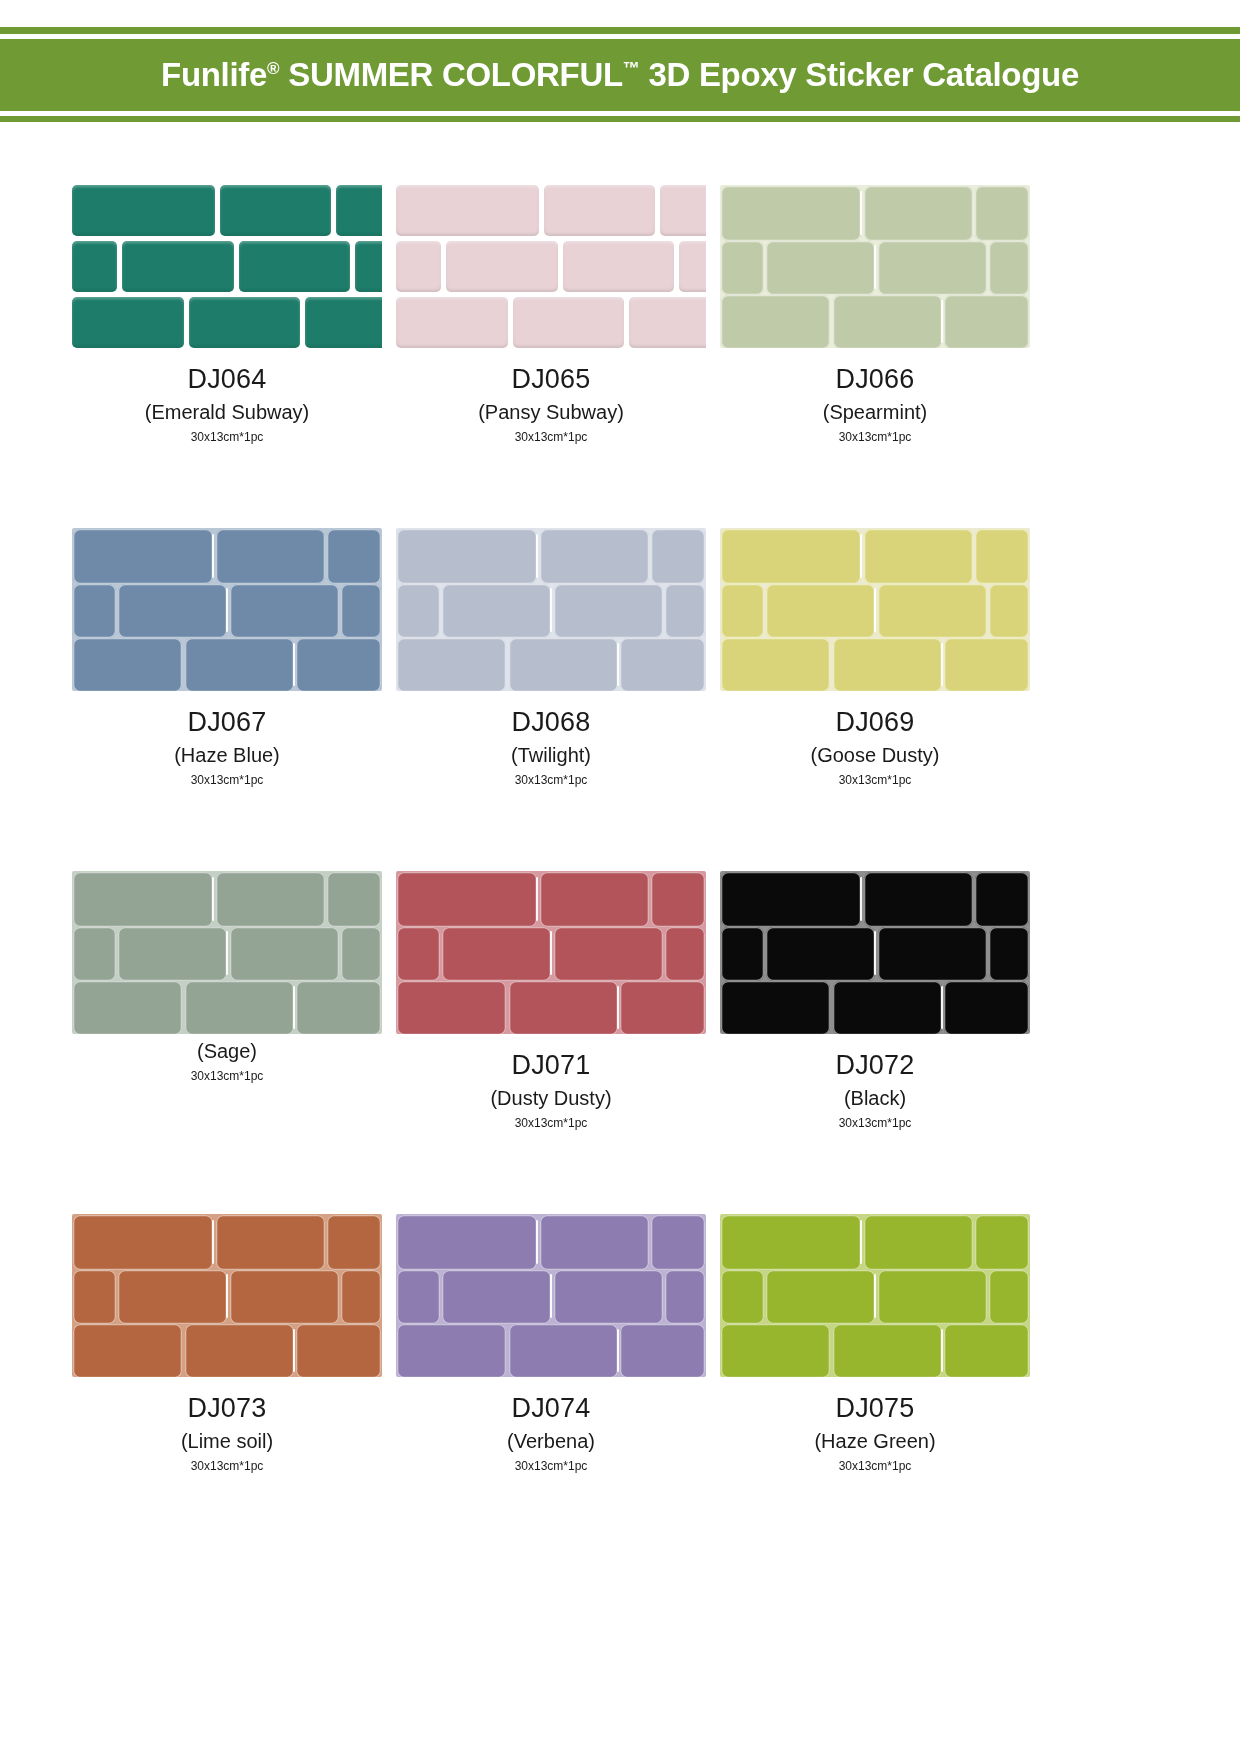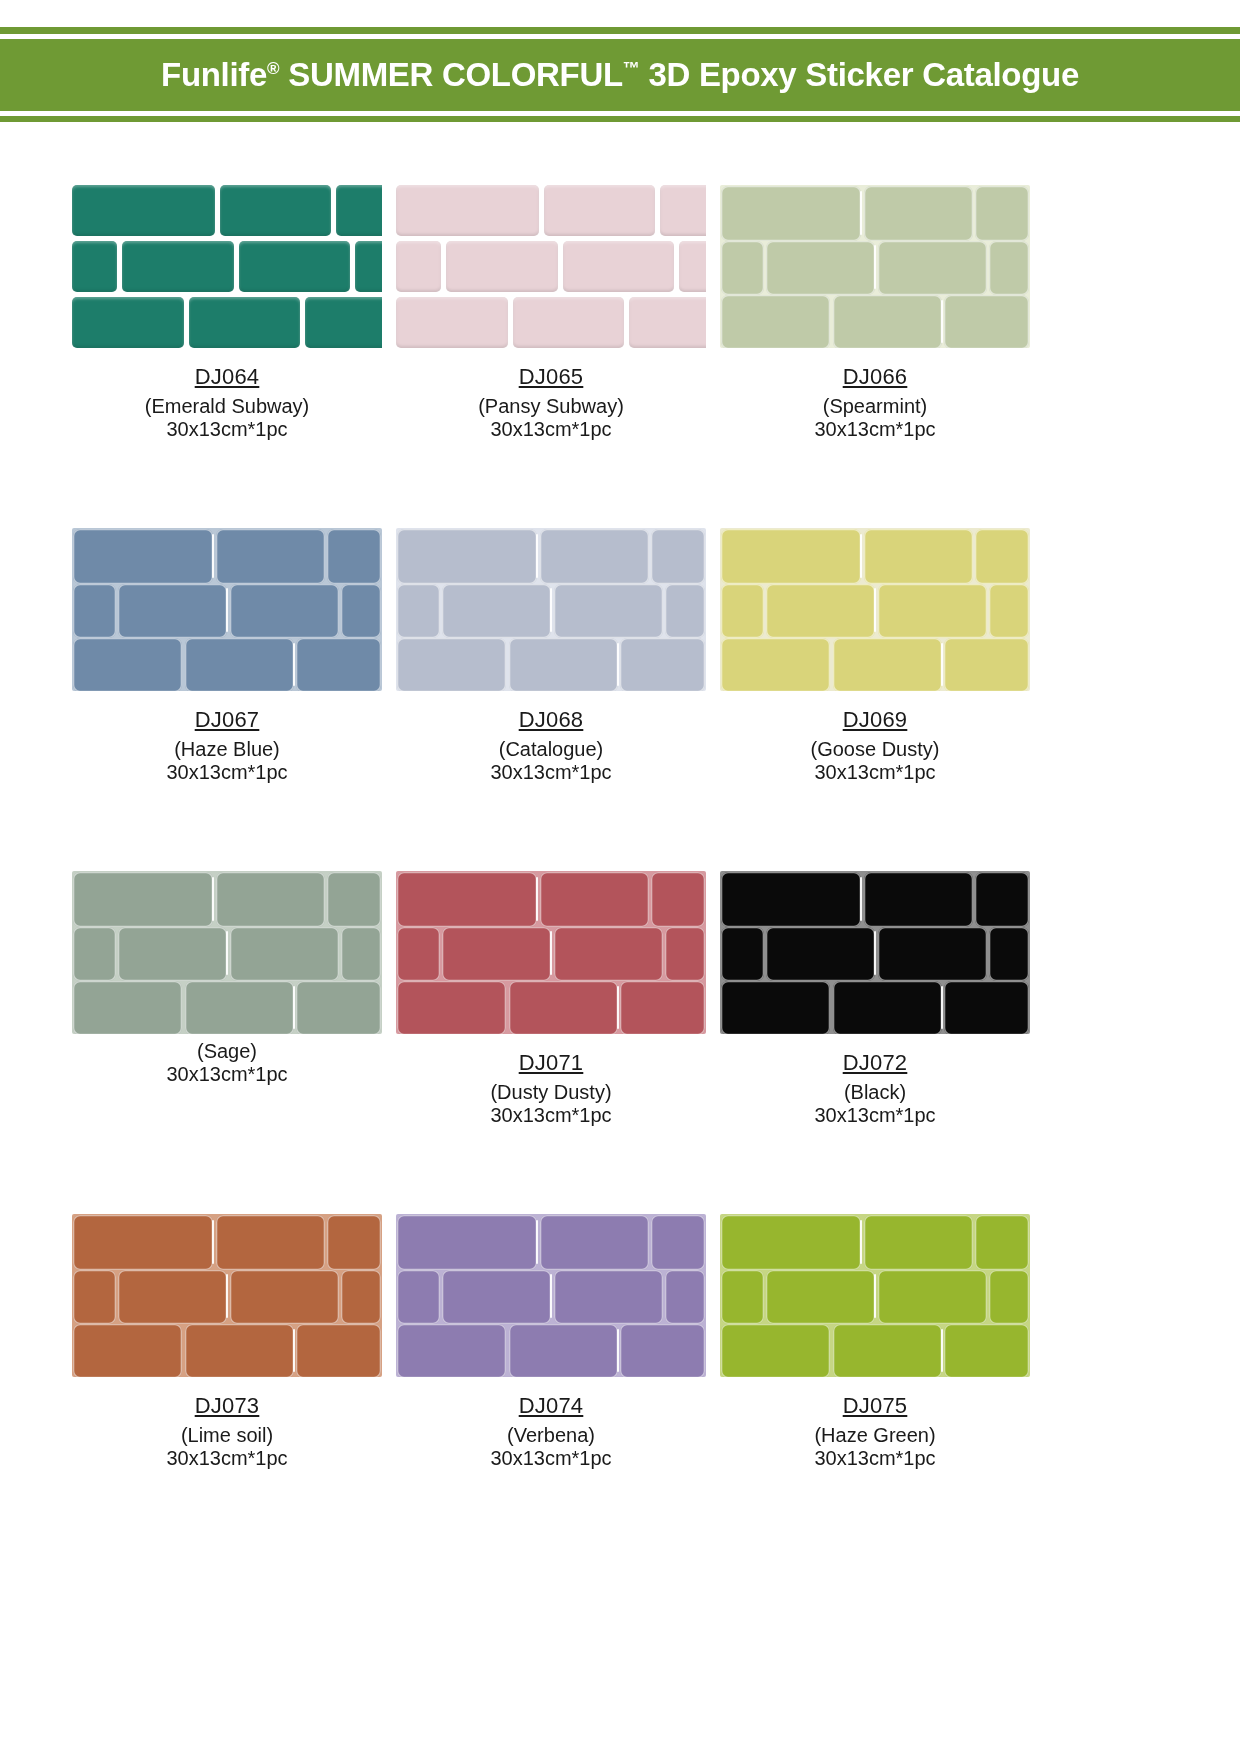--- a/index.html
+++ b/index.html
@@ -134,33 +134,33 @@
   }
   .seamstyle .brick.hl::after { opacity: 1; }
 
   
   .caption {
     width: 100%;
     text-align: center;
     color: #1a1a1a;
   }
   .cap-code {
-    font-size: 22px;
+    font-size: 27px;
     margin-top: 16px;
     line-height: 1.15;
     letter-spacing: 0.2px;
-    text-decoration: underline;
   }
   .cap-name {
     font-size: 20px;
     margin-top: 6px;
     line-height: 1.15;
   }
   .cap-size {
-    font-size: 20px;
+    font-size: 12px;
+    margin-top: 7px;
     line-height: 1.15;
   }
 </style>
 </head>
 <body>
 
 <div class="page">
 
   <div class="header-wrap">
     <div class="header-rule-top"></div>
@@ -290,21 +290,21 @@
             <div class="brick" style="width: 39.45px; background: rgb(182, 189, 205); margin: 1.2px;"></div>
           </div>
           <div class="brow r3">
             <div class="brick" style="width: 109.2px; background: rgb(182, 189, 205); margin: 1.2px;"></div>
             <div class="brick hl" style="width: 109.2px; background: rgb(182, 189, 205); margin: 1.2px;"></div>
             <div class="brick" style="width: 84.4px; background: rgb(182, 189, 205); margin: 1.2px;"></div>
           </div>
         </div>
         <div class="caption">
           <div class="cap-code">DJ068</div>
-          <div class="cap-name">(Catalogue)</div>
+          <div class="cap-name">(Twilight)</div>
           <div class="cap-size">30x13cm*1pc</div>
         </div>
       </div>
       <div class="cell">
         <div class="swatch seamstyle" style="background: rgb(236, 234, 208);">
           <div class="brow r1">
             <div class="brick hl" style="width: 140.2px; background: rgb(217, 212, 122); margin: 1.2px;"></div>
             <div class="brick" style="width: 109.2px; background: rgb(217, 212, 122); margin: 1.2px;"></div>
             <div class="brick" style="width: 53.4px; background: rgb(217, 212, 122); margin: 1.2px;"></div>
           </div>

